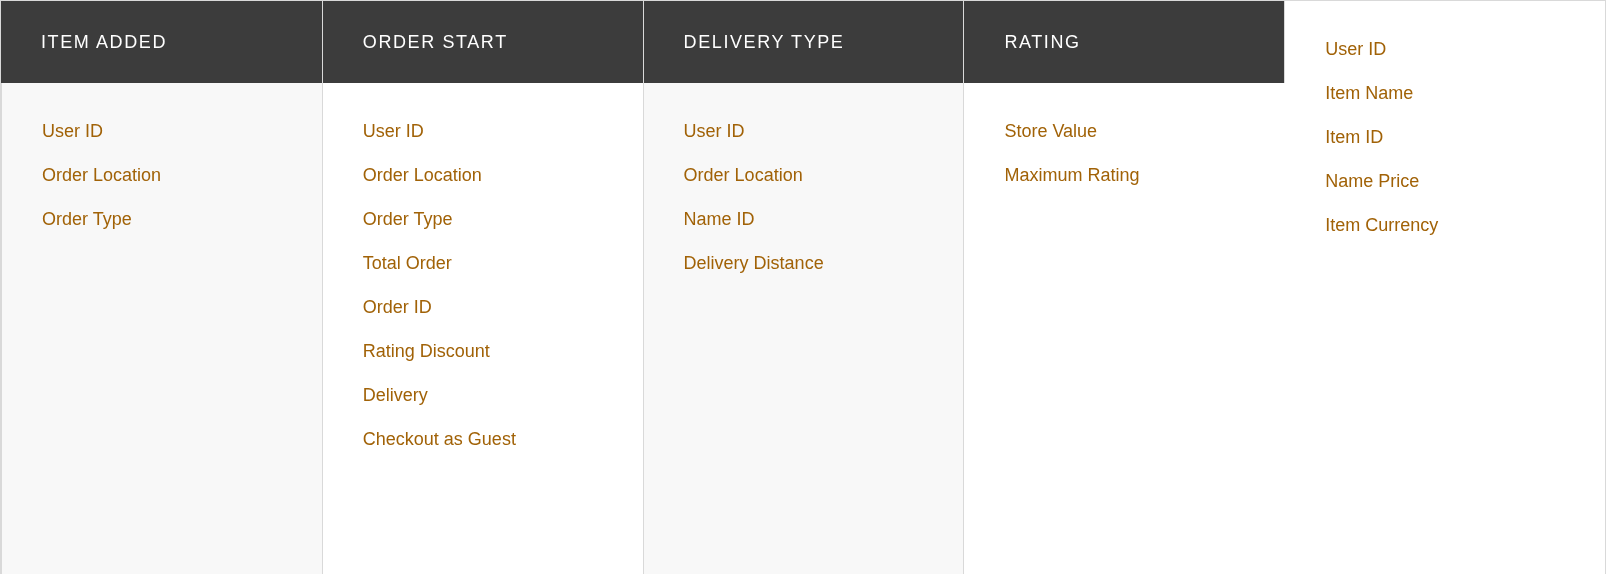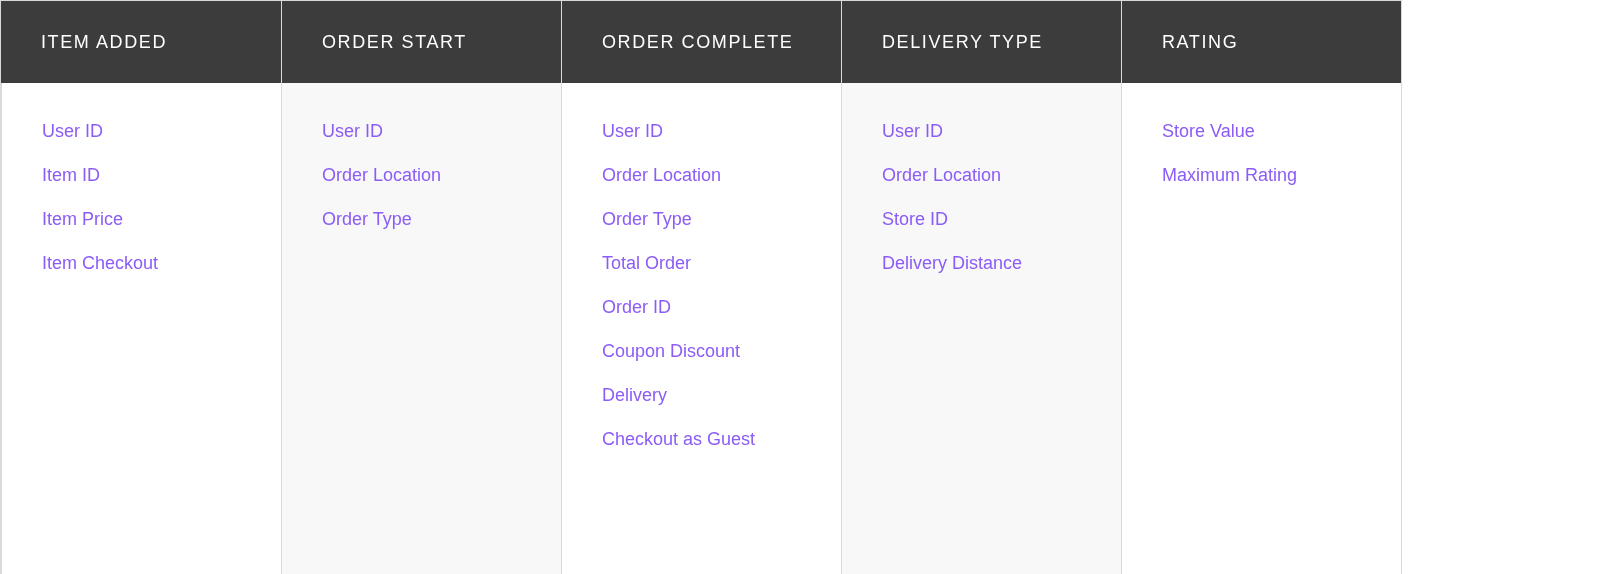--- a/index.html
+++ b/index.html
@@ -3,21 +3,21 @@
   <meta charset="utf-8">
   <style>
     * { box-sizing: border-box; margin: 0; padding: 0; }
     body {
       font-family: "Helvetica Neue", Helvetica, Arial, sans-serif;
       font-size: 18px;
       color: #222;
       background: #fff;
     }
     .wrap {
-      width: 1402px;
+      width: 1606px;
       min-height: 574px;
       border: 1px solid #d9d9d9;
     }
     .grid {
       display: grid;
       grid-template-columns: repeat(5, 1fr);
       grid-template-rows: 82px 1fr;
       min-height: 573px; 
     }
     .hdr {
@@ -36,73 +36,71 @@
     .col {
       padding: 26px 40px 42px 40px;
       border-left: 1px solid #d9d9d9;
       background: #fff;
     }
     .col.alt { background: #f8f8f8; }
     .col:first-of-type { border-left: none; }
     .item {
       font-size: 18px;
       line-height: 44px;
-      color: #8b5cf6;
+      color: #a16207;
     }
   </style>
 </head>
 <body>
 
 <div class="wrap">
   <div class="grid">
 
     <div class="hdr">
         <span>ITEM ADDED</span>
       </div>
     <div class="hdr">
         <span>ORDER START</span>
       </div>
     <div class="hdr">
-        <span>ORDER COMPLETE</span>
-      </div>
-    <div class="hdr">
         <span>DELIVERY TYPE</span>
       </div>
     <div class="hdr">
         <span>RATING</span>
       </div>
 
     <div class="col">
       <div class="item">User ID</div>
+      <div class="item">Item Name</div>
       <div class="item">Item ID</div>
-      <div class="item">Item Price</div>
-      <div class="item">Item Checkout</div>
+      <div class="item">Name Price</div>
+      <div class="item">Item Currency</div>
     </div>
 
     <div class="col alt">
       <div class="item">User ID</div>
       <div class="item">Order Location</div>
       <div class="item">Order Type</div>
     </div>
 
     <div class="col">
       <div class="item">User ID</div>
       <div class="item">Order Location</div>
       <div class="item">Order Type</div>
       <div class="item">Total Order</div>
       <div class="item">Order ID</div>
-      <div class="item">Coupon Discount</div>
+      <div class="item">Rating Discount</div>
       <div class="item">Delivery</div>
       <div class="item">Checkout as Guest</div>
     </div>
 
     <div class="col alt">
       <div class="item">User ID</div>
       <div class="item">Order Location</div>
-      <div class="item">Store ID</div>
+      <div class="item">Name ID</div>
       <div class="item">Delivery Distance</div>
     </div>
 
     <div class="col">
       <div class="item">Store Value</div>
       <div class="item">Maximum Rating</div>
     </div>
   </div>
 </div>
 

